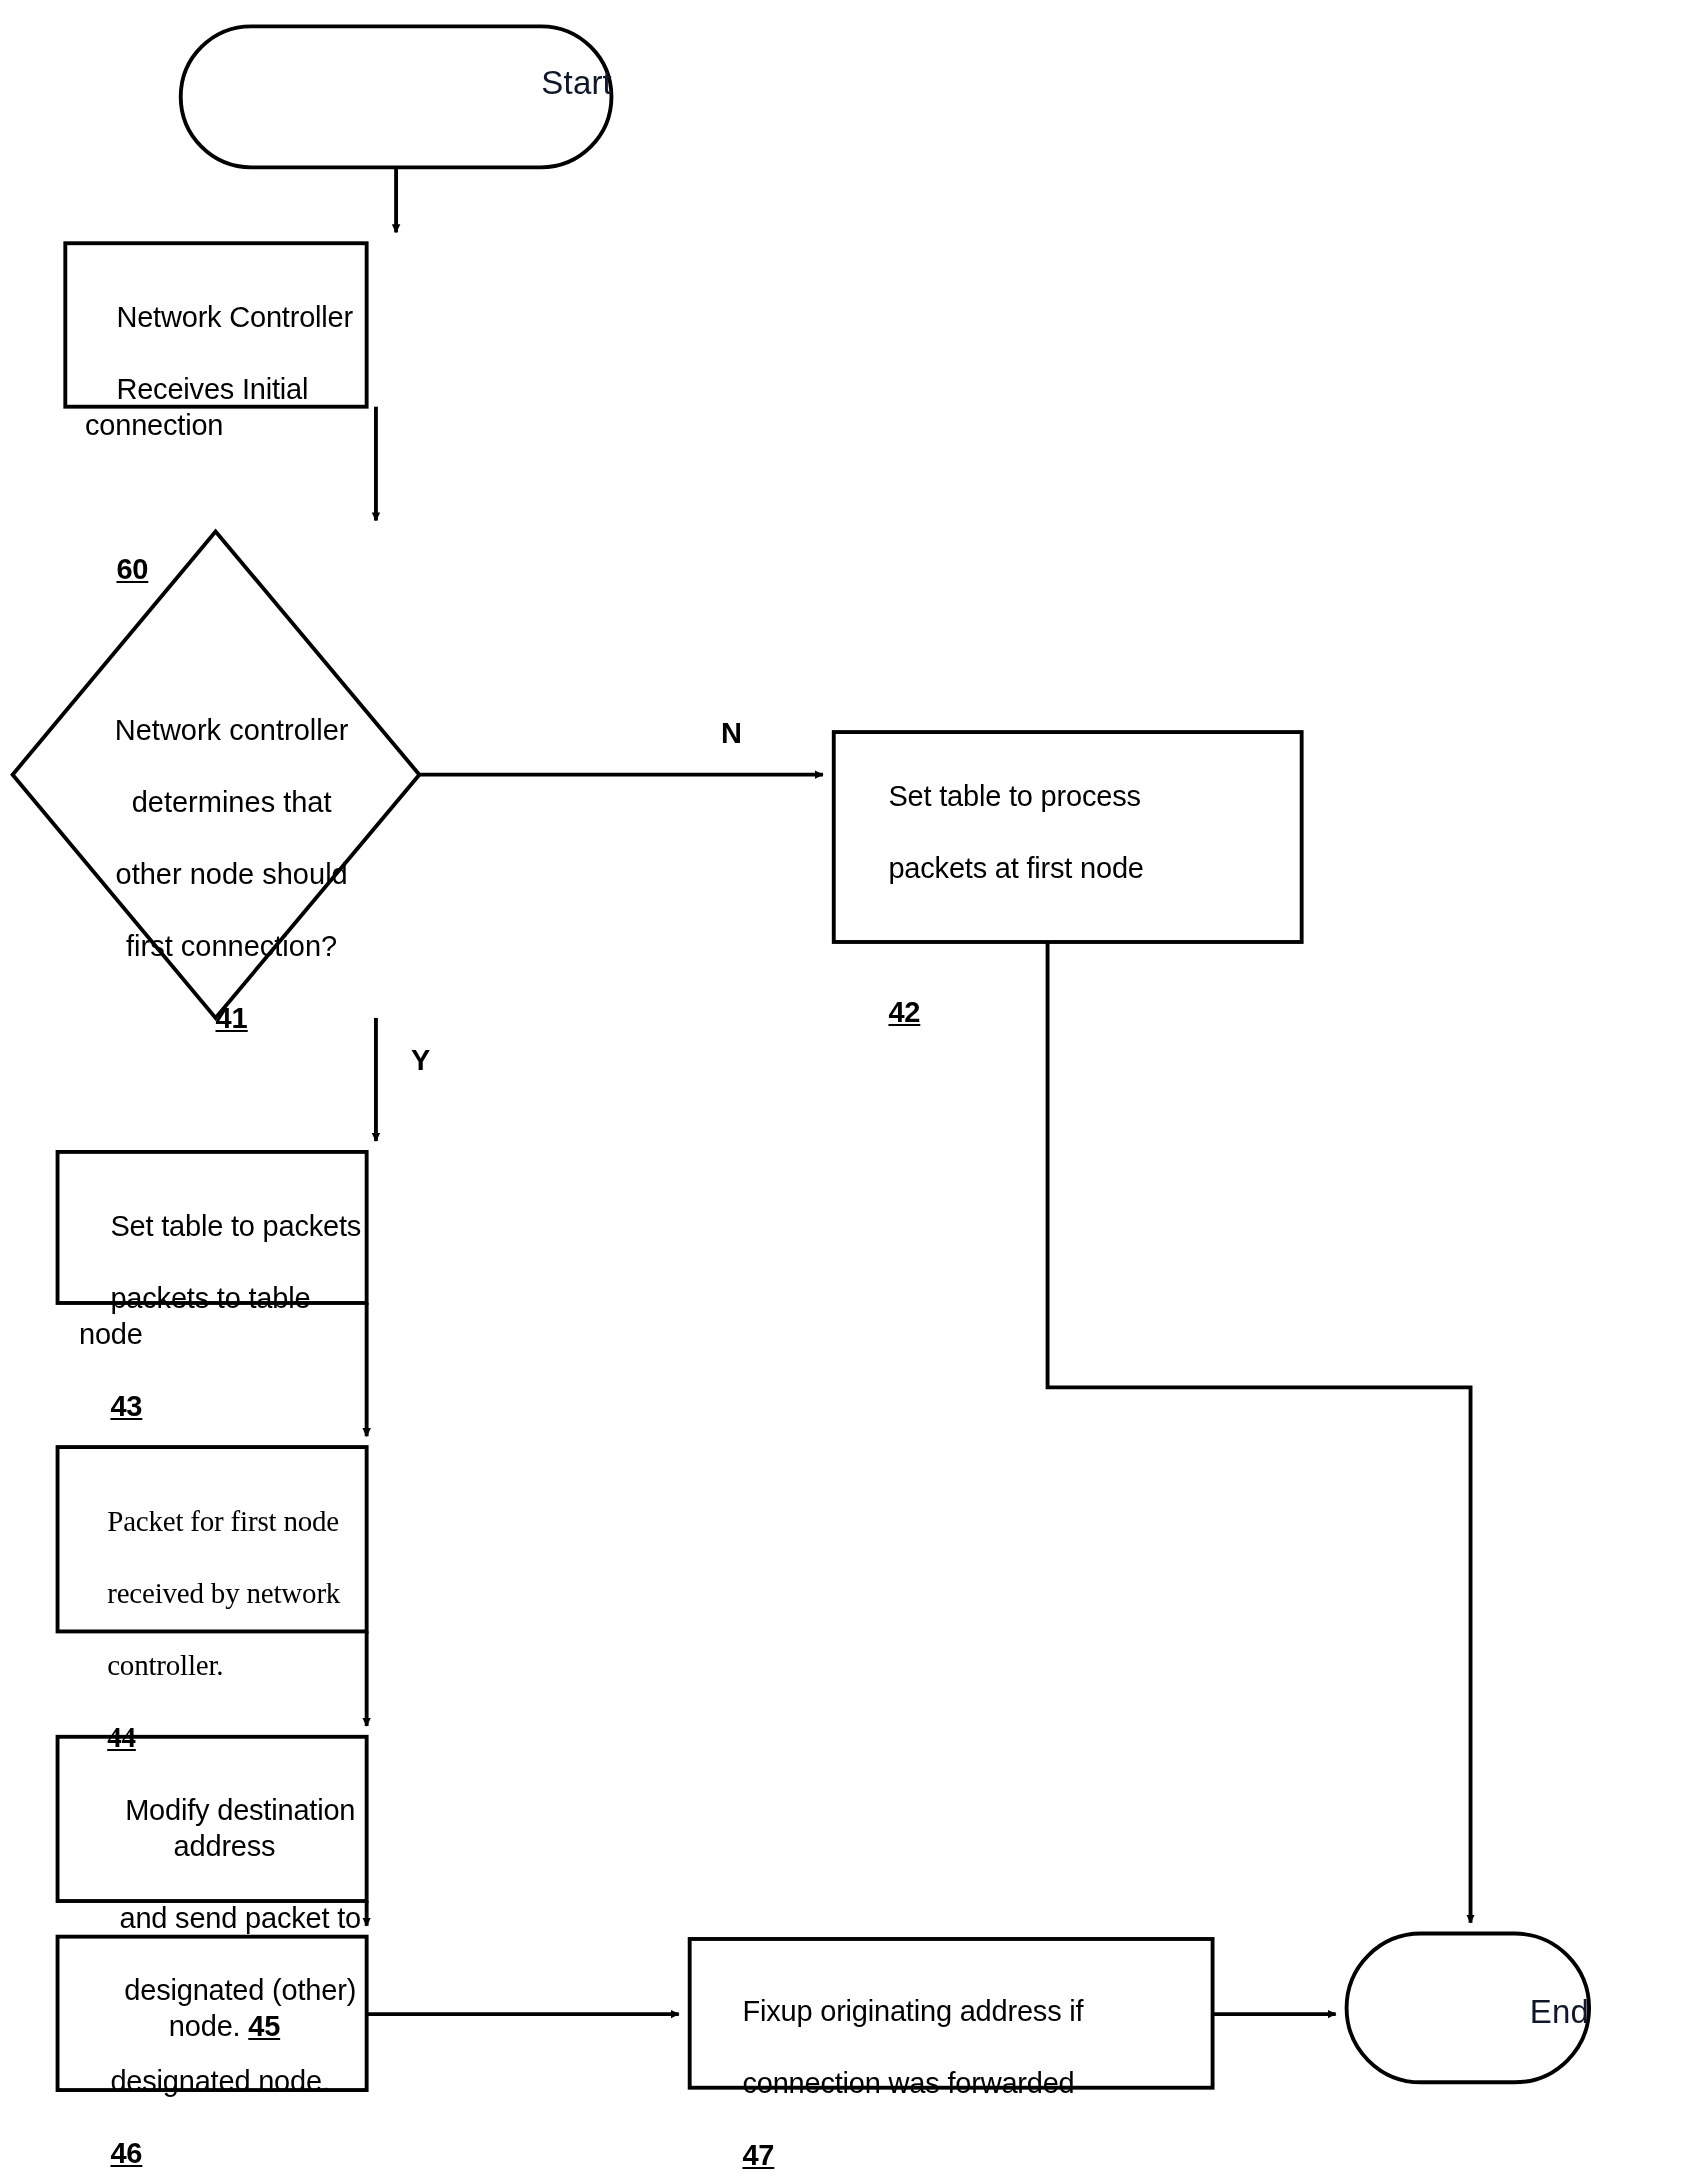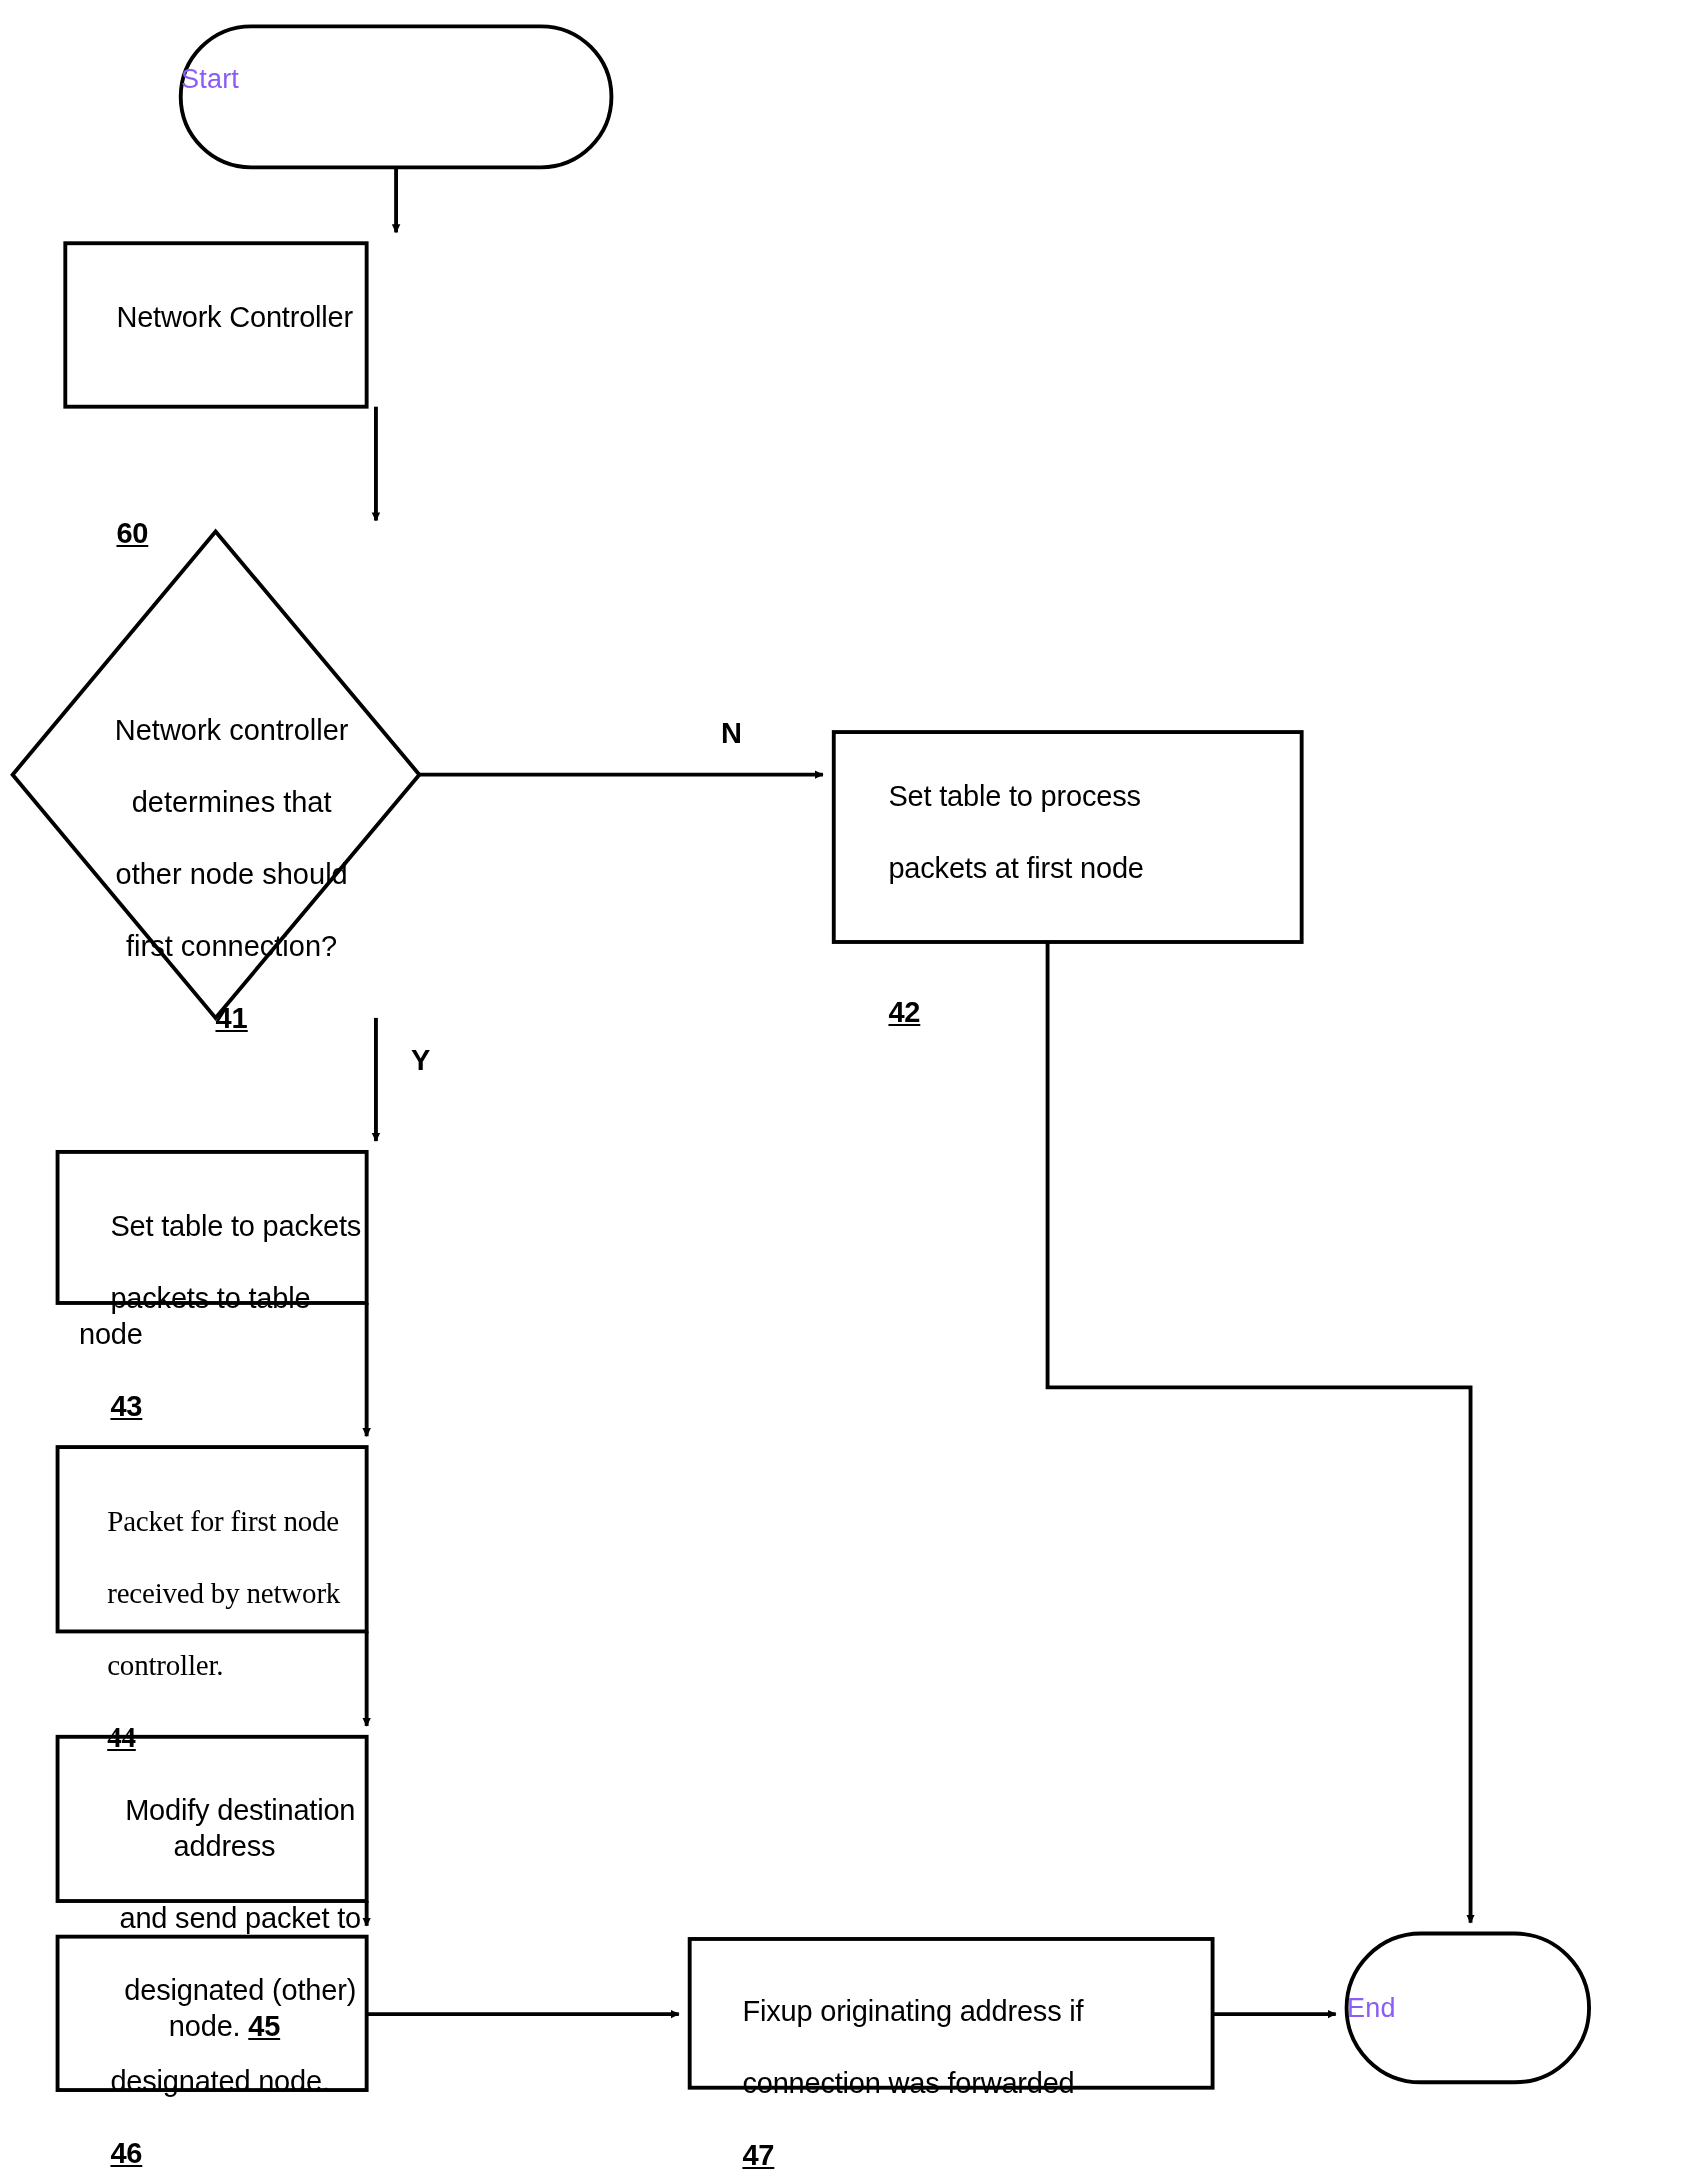--- a/index.html
+++ b/index.html
@@ -26,24 +26,24 @@
     position: absolute;
     color: #000000;
     font-family: "Liberation Sans", sans-serif;
     font-size: 29px;
     line-height: 36px;
     white-space: pre-wrap;
     letter-spacing: -0.2px;
   }
   .terminal-text {
     position: absolute;
-    color: #8b5cf6;
+    color: #0f172a;
     font-family: "Liberation Sans", sans-serif;
-    font-size: 27px;
-    text-align: left;
+    font-size: 33px;
+    text-align: right;
     letter-spacing: 0.2px;
   }
   .branch-label {
     position: absolute;
     color: #000000;
     font-family: "Liberation Sans", sans-serif;
     font-size: 29px;
     font-weight: bold;
     letter-spacing: 0.4px;
   }
@@ -112,21 +112,21 @@
 
     <line x1="1565" y1="2600" x2="1724" y2="2600" stroke="#000000" stroke-width="5" marker-end="url(#arrow)"></line>
 
     <polyline points="1352,1216 1352,1791 1898,1791 1898,2482" fill="none" stroke="#000000" stroke-width="5" marker-end="url(#arrow)"></polyline>
   </svg>
 
   <div class="terminal-text" style="left:181px; top:64px; width:431px;">Start</div>
 
   <div class="node-text" style="left:85px; top:263px; width:279px;">
     <span>Network Controller</span><br>
-    <br>
+    <span>Receives Initial connection</span><br>
     <br>
     <span class="ref-num">60</span>
   </div>
 
   <div class="diamond-text" style="left:45px; top:676px; width:341px;">
     <span>Network controller</span><br>
     <span>determines that</span><br>
     <span>other node should</span><br>
     <span>first connection?</span><br>
     <span class="ref-num">41</span>

